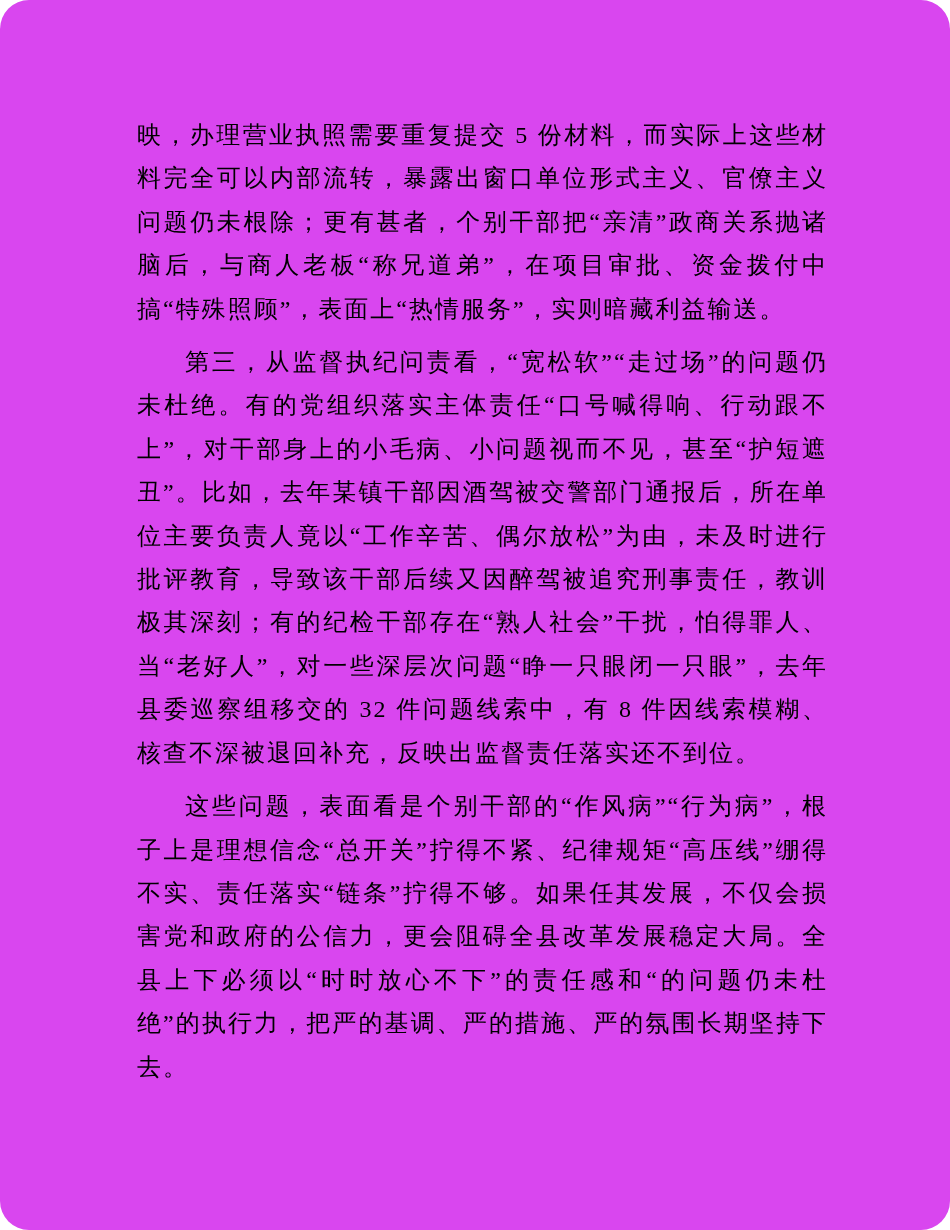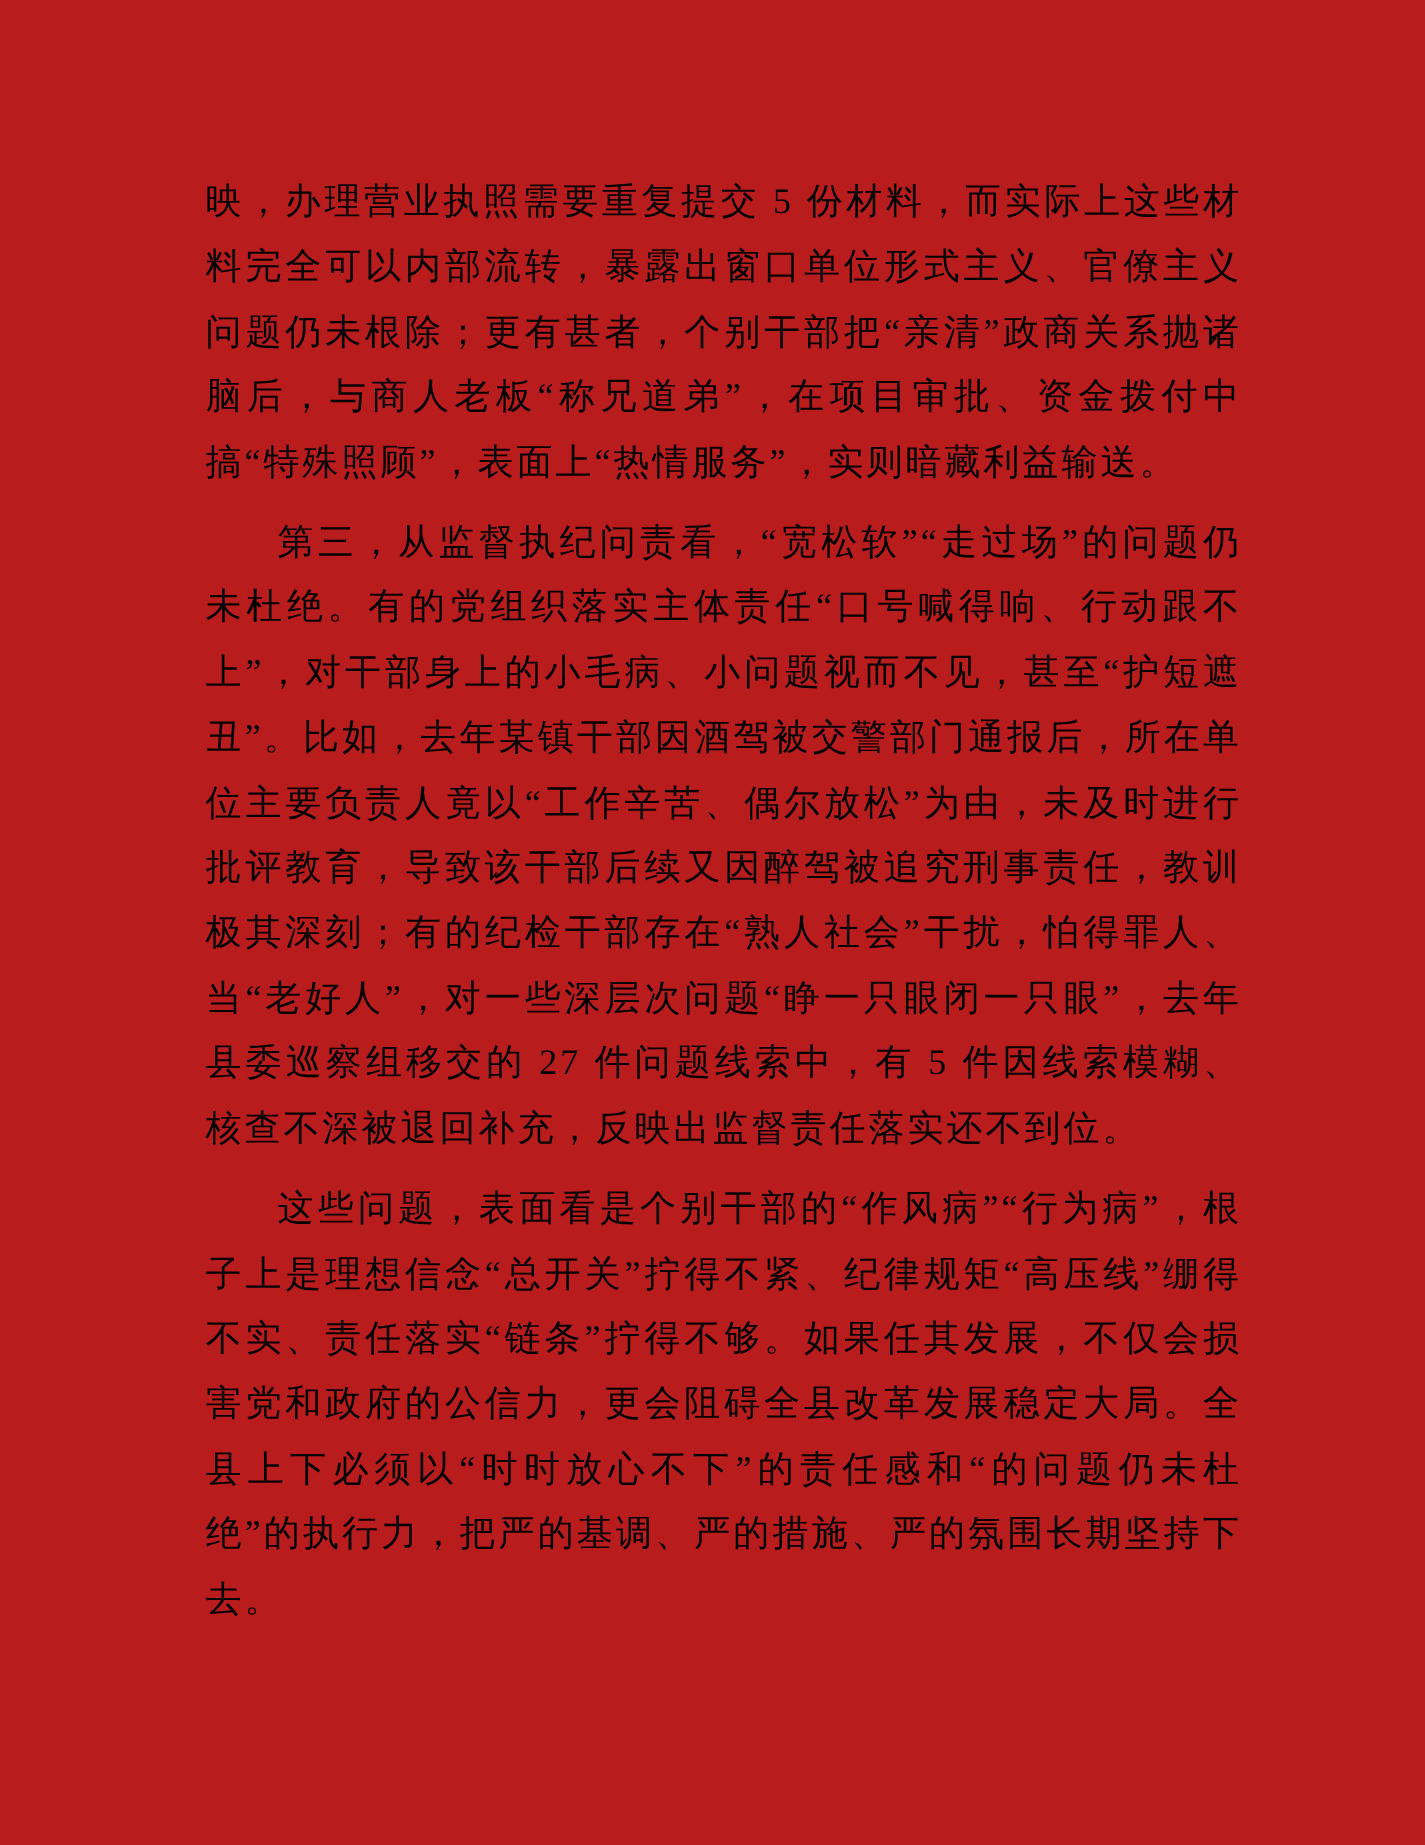--- a/index.html
+++ b/index.html
@@ -4,26 +4,27 @@
 <style>
   html, body {
     margin: 0;
     padding: 0;
     background: #ffffff;
   }
   .page {
     position: relative;
     width: 950px;
     height: 1230px;
-    background: #b91c1c;
+    background: #d946ef;
     box-sizing: border-box;
     padding: 114px 122px 0 137px;
     overflow: hidden;
     font-family: "Liberation Serif", "DejaVu Serif", serif;
     color: #000000;
+    border-radius: 29px;
   }
   .doc {
     width: 691px;
   }
   .doc p {
     margin: 0 0 10px 0;
     font-size: 24px;
     line-height: 43.4px;
     letter-spacing: 2px;
     text-align: justify;
@@ -34,16 +35,16 @@
   .doc p.indent {
     text-indent: 2em;
   }
 </style>
 </head>
 <body>
 
 <div class="page">
   <div class="doc">
     <p>映，办理营业执照需要重复提交 5 份材料，而实际上这些材料完全可以内部流转，暴露出窗口单位形式主义、官僚主义问题仍未根除；更有甚者，个别干部把“亲清”政商关系抛诸脑后，与商人老板“称兄道弟”，在项目审批、资金拨付中搞“特殊照顾”，表面上“热情服务”，实则暗藏利益输送。</p>
-    <p class="indent">第三，从监督执纪问责看，“宽松软”“走过场”的问题仍未杜绝。有的党组织落实主体责任“口号喊得响、行动跟不上”，对干部身上的小毛病、小问题视而不见，甚至“护短遮丑”。比如，去年某镇干部因酒驾被交警部门通报后，所在单位主要负责人竟以“工作辛苦、偶尔放松”为由，未及时进行批评教育，导致该干部后续又因醉驾被追究刑事责任，教训极其深刻；有的纪检干部存在“熟人社会”干扰，怕得罪人、当“老好人”，对一些深层次问题“睁一只眼闭一只眼”，去年县委巡察组移交的 27 件问题线索中，有 5 件因线索模糊、核查不深被退回补充，反映出监督责任落实还不到位。</p>
+    <p class="indent">第三，从监督执纪问责看，“宽松软”“走过场”的问题仍未杜绝。有的党组织落实主体责任“口号喊得响、行动跟不上”，对干部身上的小毛病、小问题视而不见，甚至“护短遮丑”。比如，去年某镇干部因酒驾被交警部门通报后，所在单位主要负责人竟以“工作辛苦、偶尔放松”为由，未及时进行批评教育，导致该干部后续又因醉驾被追究刑事责任，教训极其深刻；有的纪检干部存在“熟人社会”干扰，怕得罪人、当“老好人”，对一些深层次问题“睁一只眼闭一只眼”，去年县委巡察组移交的 32 件问题线索中，有 8 件因线索模糊、核查不深被退回补充，反映出监督责任落实还不到位。</p>
     <p class="indent">这些问题，表面看是个别干部的“作风病”“行为病”，根子上是理想信念“总开关”拧得不紧、纪律规矩“高压线”绷得不实、责任落实“链条”拧得不够。如果任其发展，不仅会损害党和政府的公信力，更会阻碍全县改革发展稳定大局。全县上下必须以“时时放心不下”的责任感和“的问题仍未杜绝”的执行力，把严的基调、严的措施、严的氛围长期坚持下去。</p>
   </div>
 </div>
 
 </body></html>

